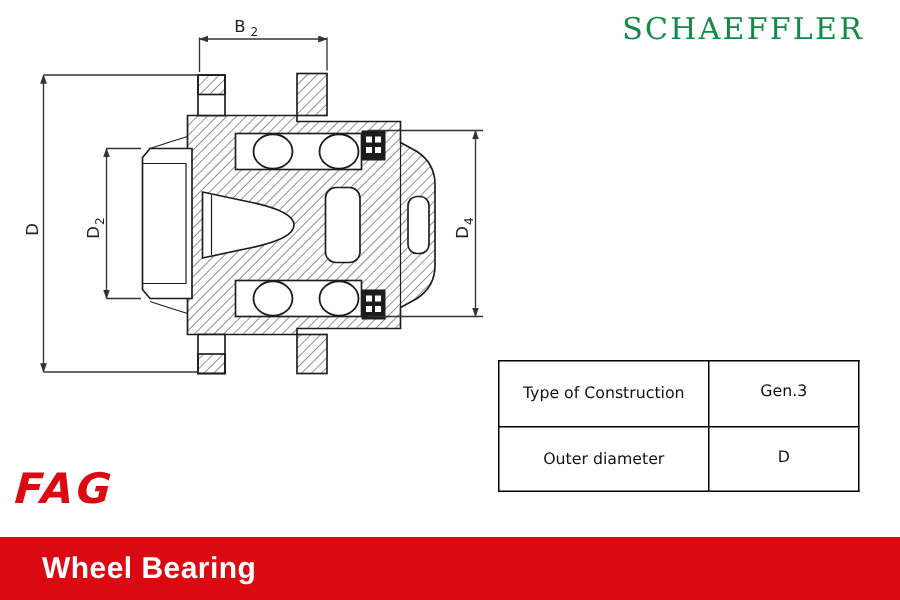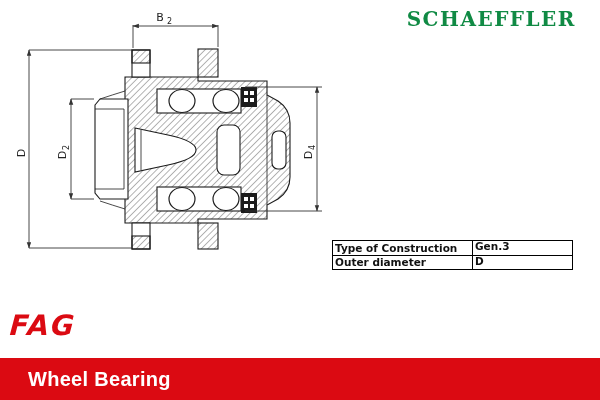--- a/index.html
+++ b/index.html
@@ -3,34 +3,34 @@
 <meta charset="utf-8">
 <style>
   html,body{margin:0;padding:0;background:#888;}
   .page{
     position:relative;width:600px;height:400px;background:#ffffff;overflow:hidden;
     font-family:"DejaVu Sans", sans-serif;
   }
   .brand{
     position:absolute;top:7px;right:24px;
     font-family:"DejaVu Serif", serif;
-    font-weight:bold;font-size:20px;letter-spacing:1.5px;
+    font-weight:normal;font-size:20px;letter-spacing:1.5px;
     color:#108A44;
   }
   .drawing-svg{position:absolute;left:0;top:0;}
   .spec-table{
     position:absolute;left:332px;top:240px;width:236px;
     border-collapse:collapse;table-layout:fixed;
   }
   .spec-table td{
-    border:1.5px solid #000;height:12.4px;padding:0 2px;
-    vertical-align:middle;
+    border:1.5px solid #000;height:12.4px;padding:15px 2px;
+    text-align:center;vertical-align:middle;
     font-size:10.5px;color:#111;line-height:1;
     font-family:"DejaVu Sans", sans-serif;
-    overflow:hidden;white-space:nowrap;font-weight:bold;
+    overflow:hidden;white-space:nowrap;
   }
   .spec-table td.c1{width:135px;}
   .spec-table td.c2{width:95px;}
   .spec-table sub{font-size:7.5px;}
   .fag-logo{
     position:absolute;left:10px;top:312px;
     font-style:italic;font-weight:bold;font-size:28px;line-height:1;
     letter-spacing:2px;color:#DB0A12;
     font-family:"DejaVu Sans", sans-serif;
     transform:skewX(-4deg);

